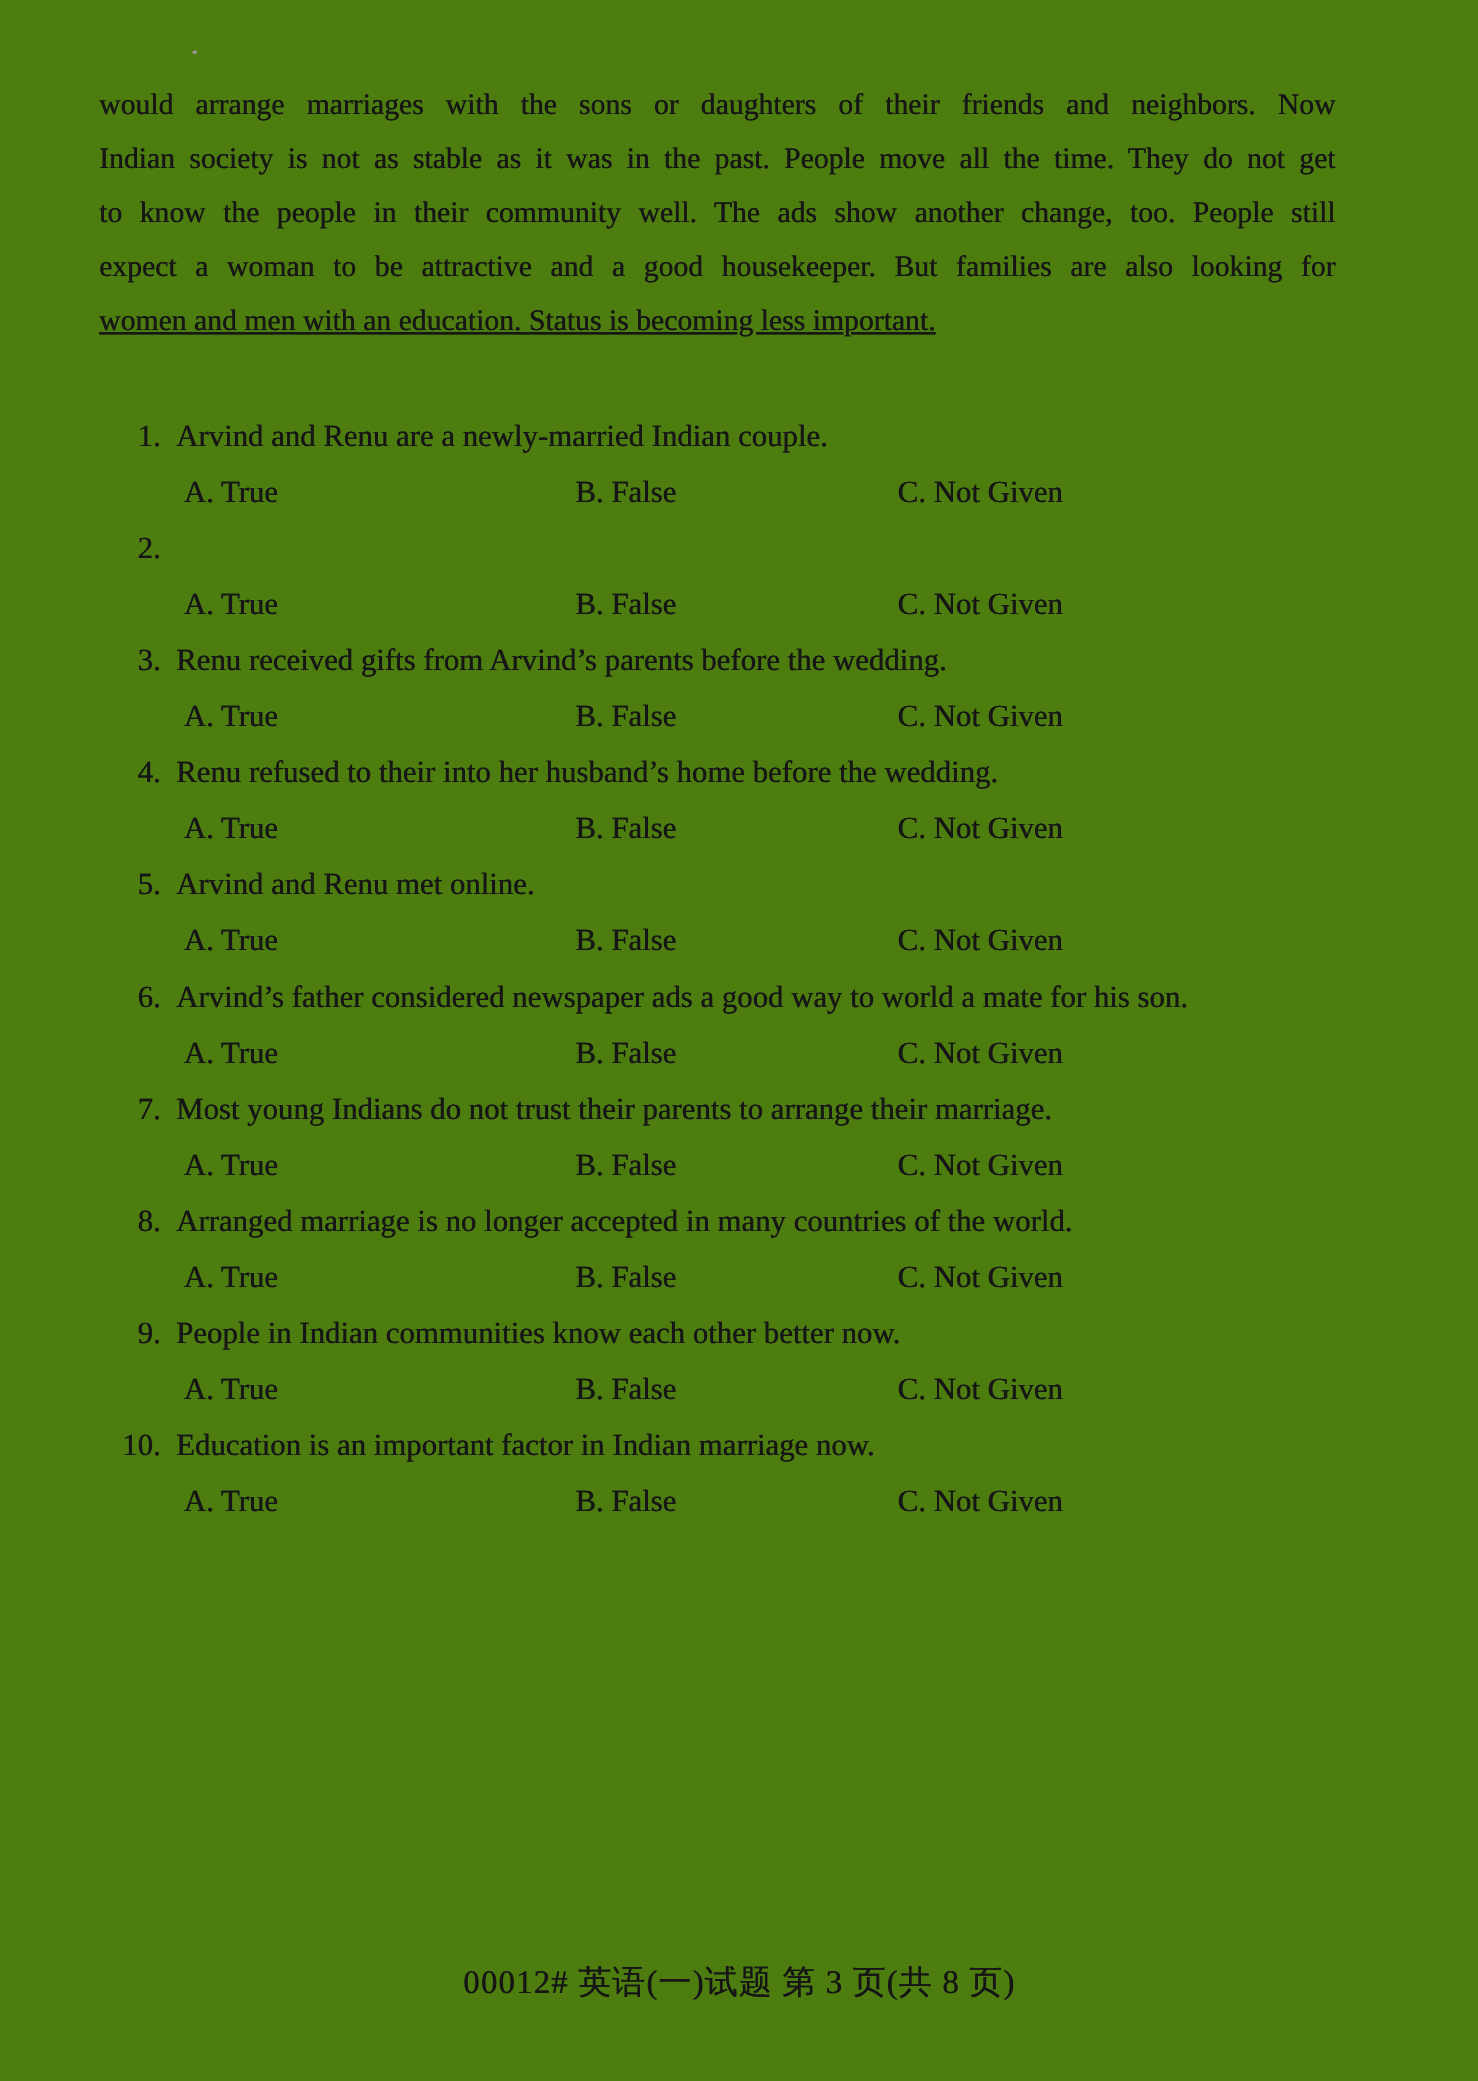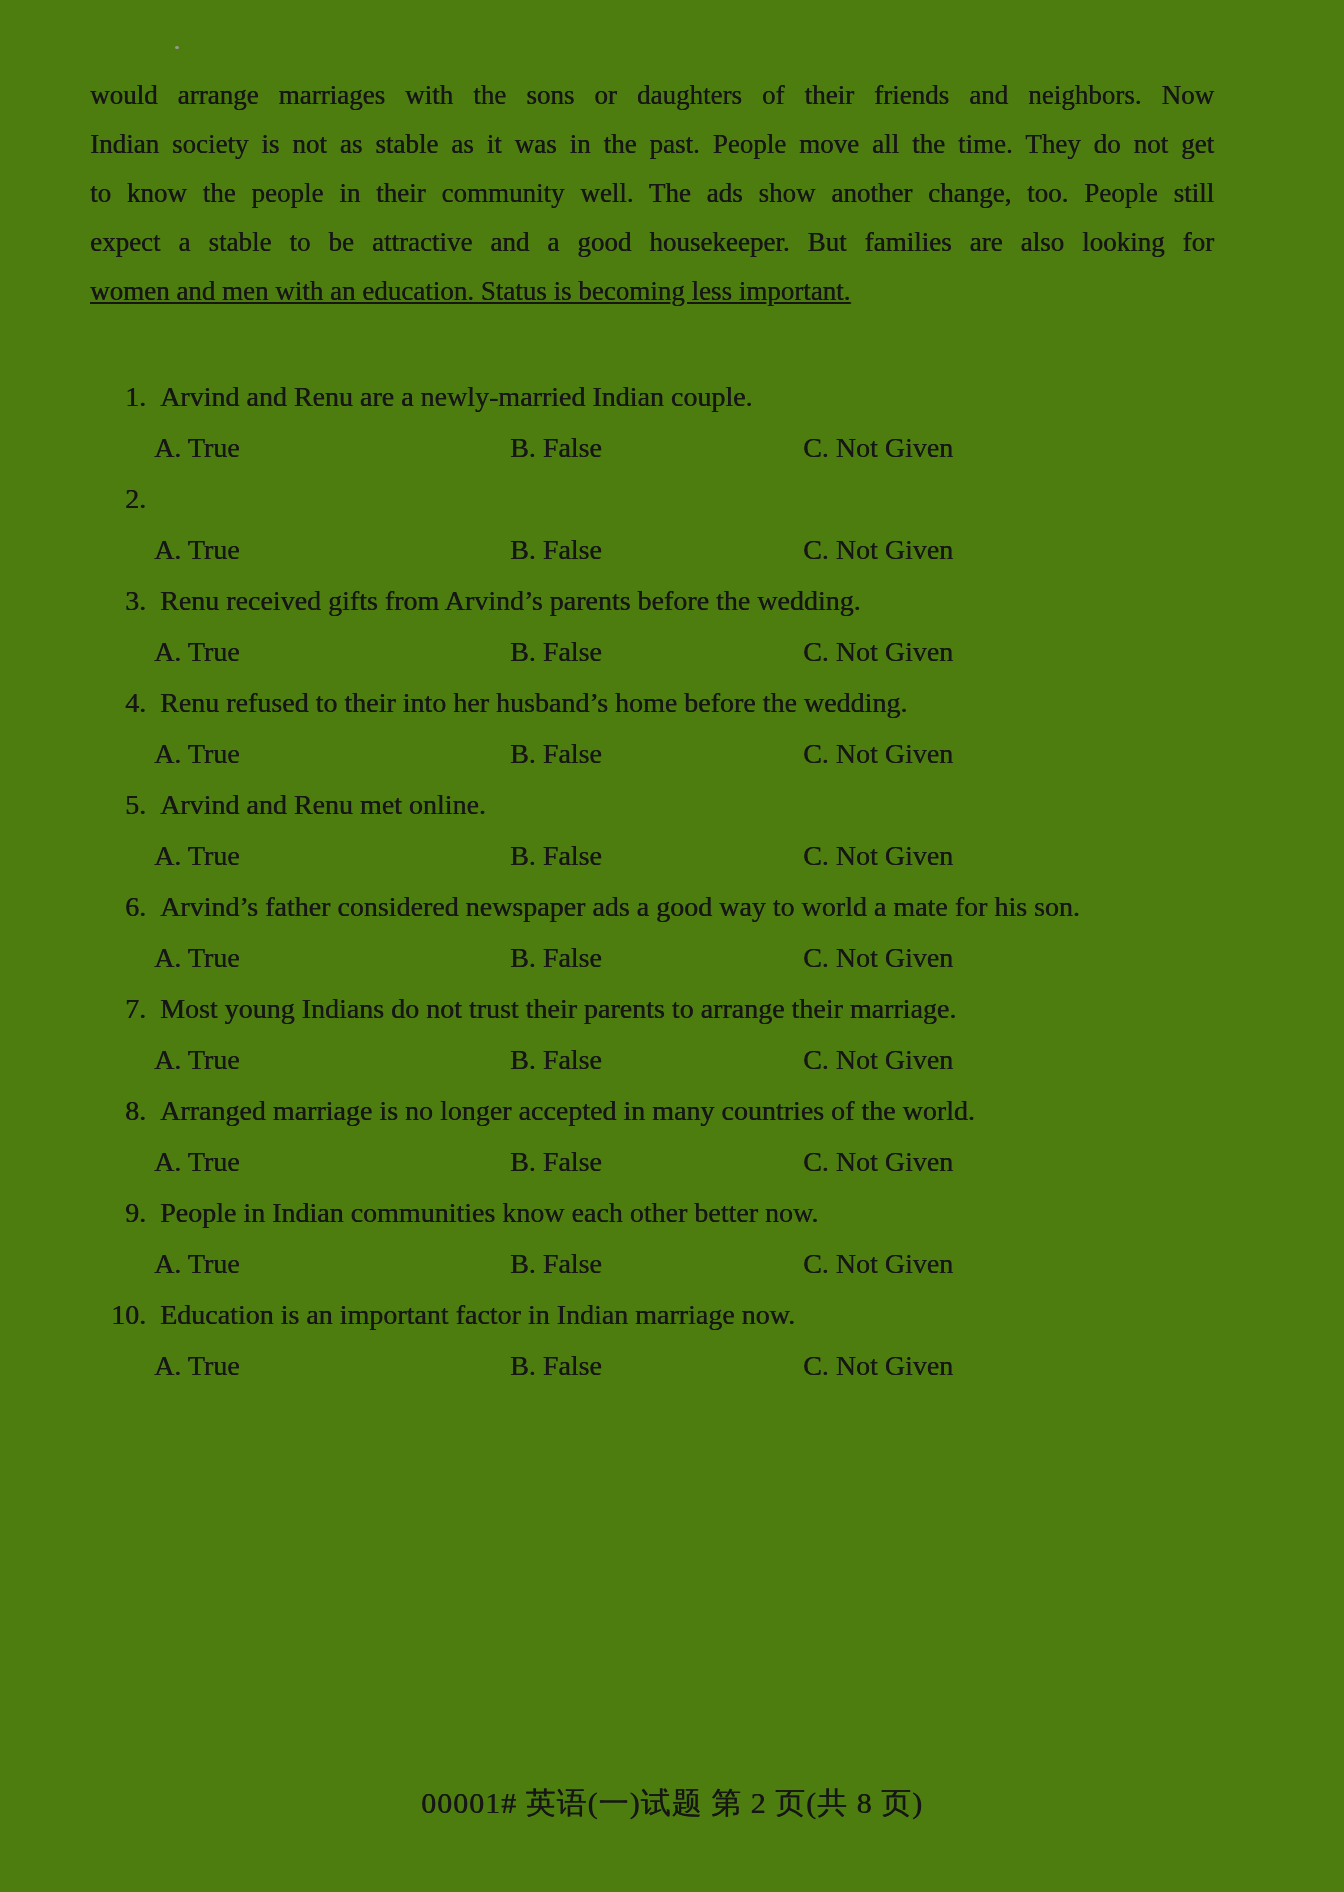--- a/index.html
+++ b/index.html
@@ -45,21 +45,21 @@
     position: absolute;
     left: 84px;
     width: 62px;
     text-align: right;
   }
   .q-text {
     position: absolute;
     left: 160px;
     white-space: nowrap;
   }
-  .opt { position: absolute; white-space: nowrap; }
+  .opt { position: absolute; white-space: nowrap; margin-left: 13px; }
   .opt-a { left: 154px; }
   .opt-b { left: 510px; }
   .opt-c { left: 803px; }
   
   .footer {
     position: absolute;
     top: 1783px;
     left: 0;
     width: 1344px;
     height: 40px;
@@ -83,21 +83,21 @@
 <body>
 
 <div class="page">
 
   <div class="artifact-dot"></div>
 
   <div class="passage">
     <div class="pline">would arrange marriages with the sons or daughters of their friends and neighbors. Now</div>
     <div class="pline">Indian society is not as stable as it was in the past. People move all the time. They do not get</div>
     <div class="pline">to know the people in their community well. The ads show another change, too. People still</div>
-    <div class="pline">expect a stable to be attractive and a good housekeeper. But families are also looking for</div>
+    <div class="pline">expect a woman to be attractive and a good housekeeper. But families are also looking for</div>
     <div class="pline last">women and men with an education. Status is becoming less important.</div>
   </div>
 
   <div class="questions">
 
     <div class="q-block">
       <div class="q-line">
         <span class="q-num">1.</span>
         <span class="q-text">Arvind and Renu are a newly-married Indian couple.</span>
       </div>
@@ -210,15 +210,15 @@
       </div>
       <div class="opt-line">
         <span class="opt opt-a">A. True</span>
         <span class="opt opt-b">B. False</span>
         <span class="opt opt-c">C. Not Given</span>
       </div>
     </div>
 
   </div>
 
-  <div class="footer">00001# 英语(一)试题 第 2 页(共 8 页)</div>
+  <div class="footer">00012# 英语(一)试题 第 3 页(共 8 页)</div>
 
 </div>
 
 </body></html>

